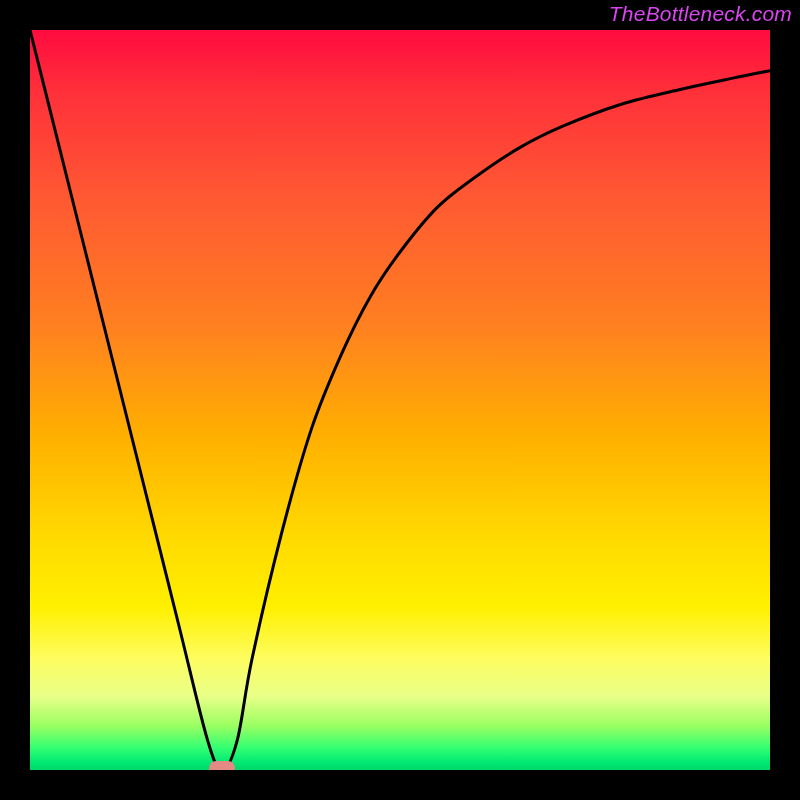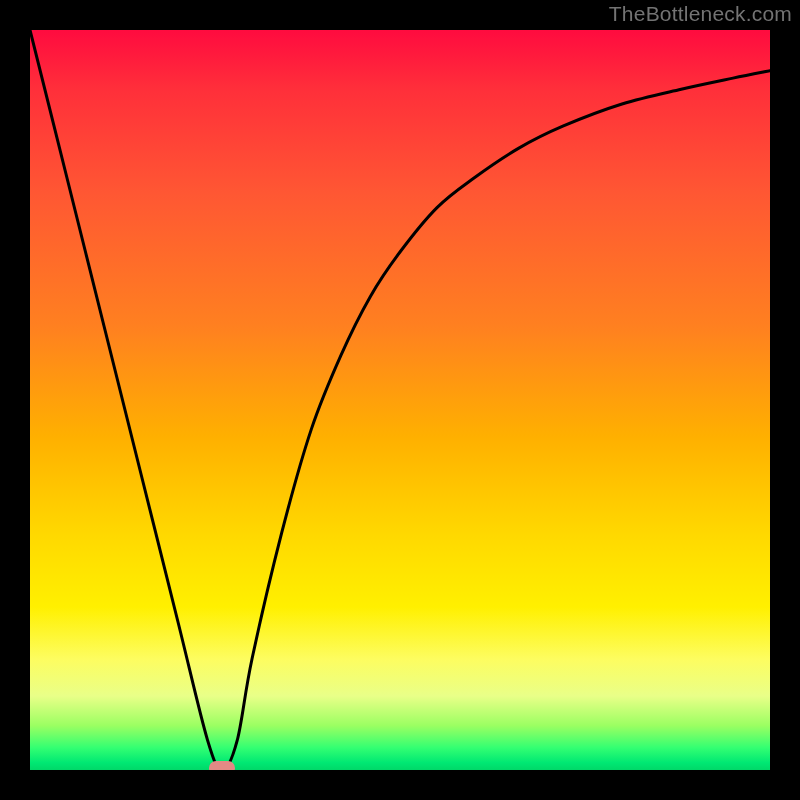--- a/index.html
+++ b/index.html
@@ -14,26 +14,27 @@
   .frame {
     position: relative;
     width: 800px;
     height: 800px;
     background: #000;
   }
   .watermark {
     position: absolute;
     top: 2px;
     right: 8px;
-    color: #737373;
+    color: #d946ef;
     font-size: 21px;
     font-weight: 500;
     letter-spacing: 0.2px;
     z-index: 20;
     user-select: none;
+    font-style: italic;
   }
   .plot-area {
     position: absolute;
     left: 30px;
     top: 30px;
     width: 740px;
     height: 740px;
     overflow: hidden;
   }
   .gradient-bg {

